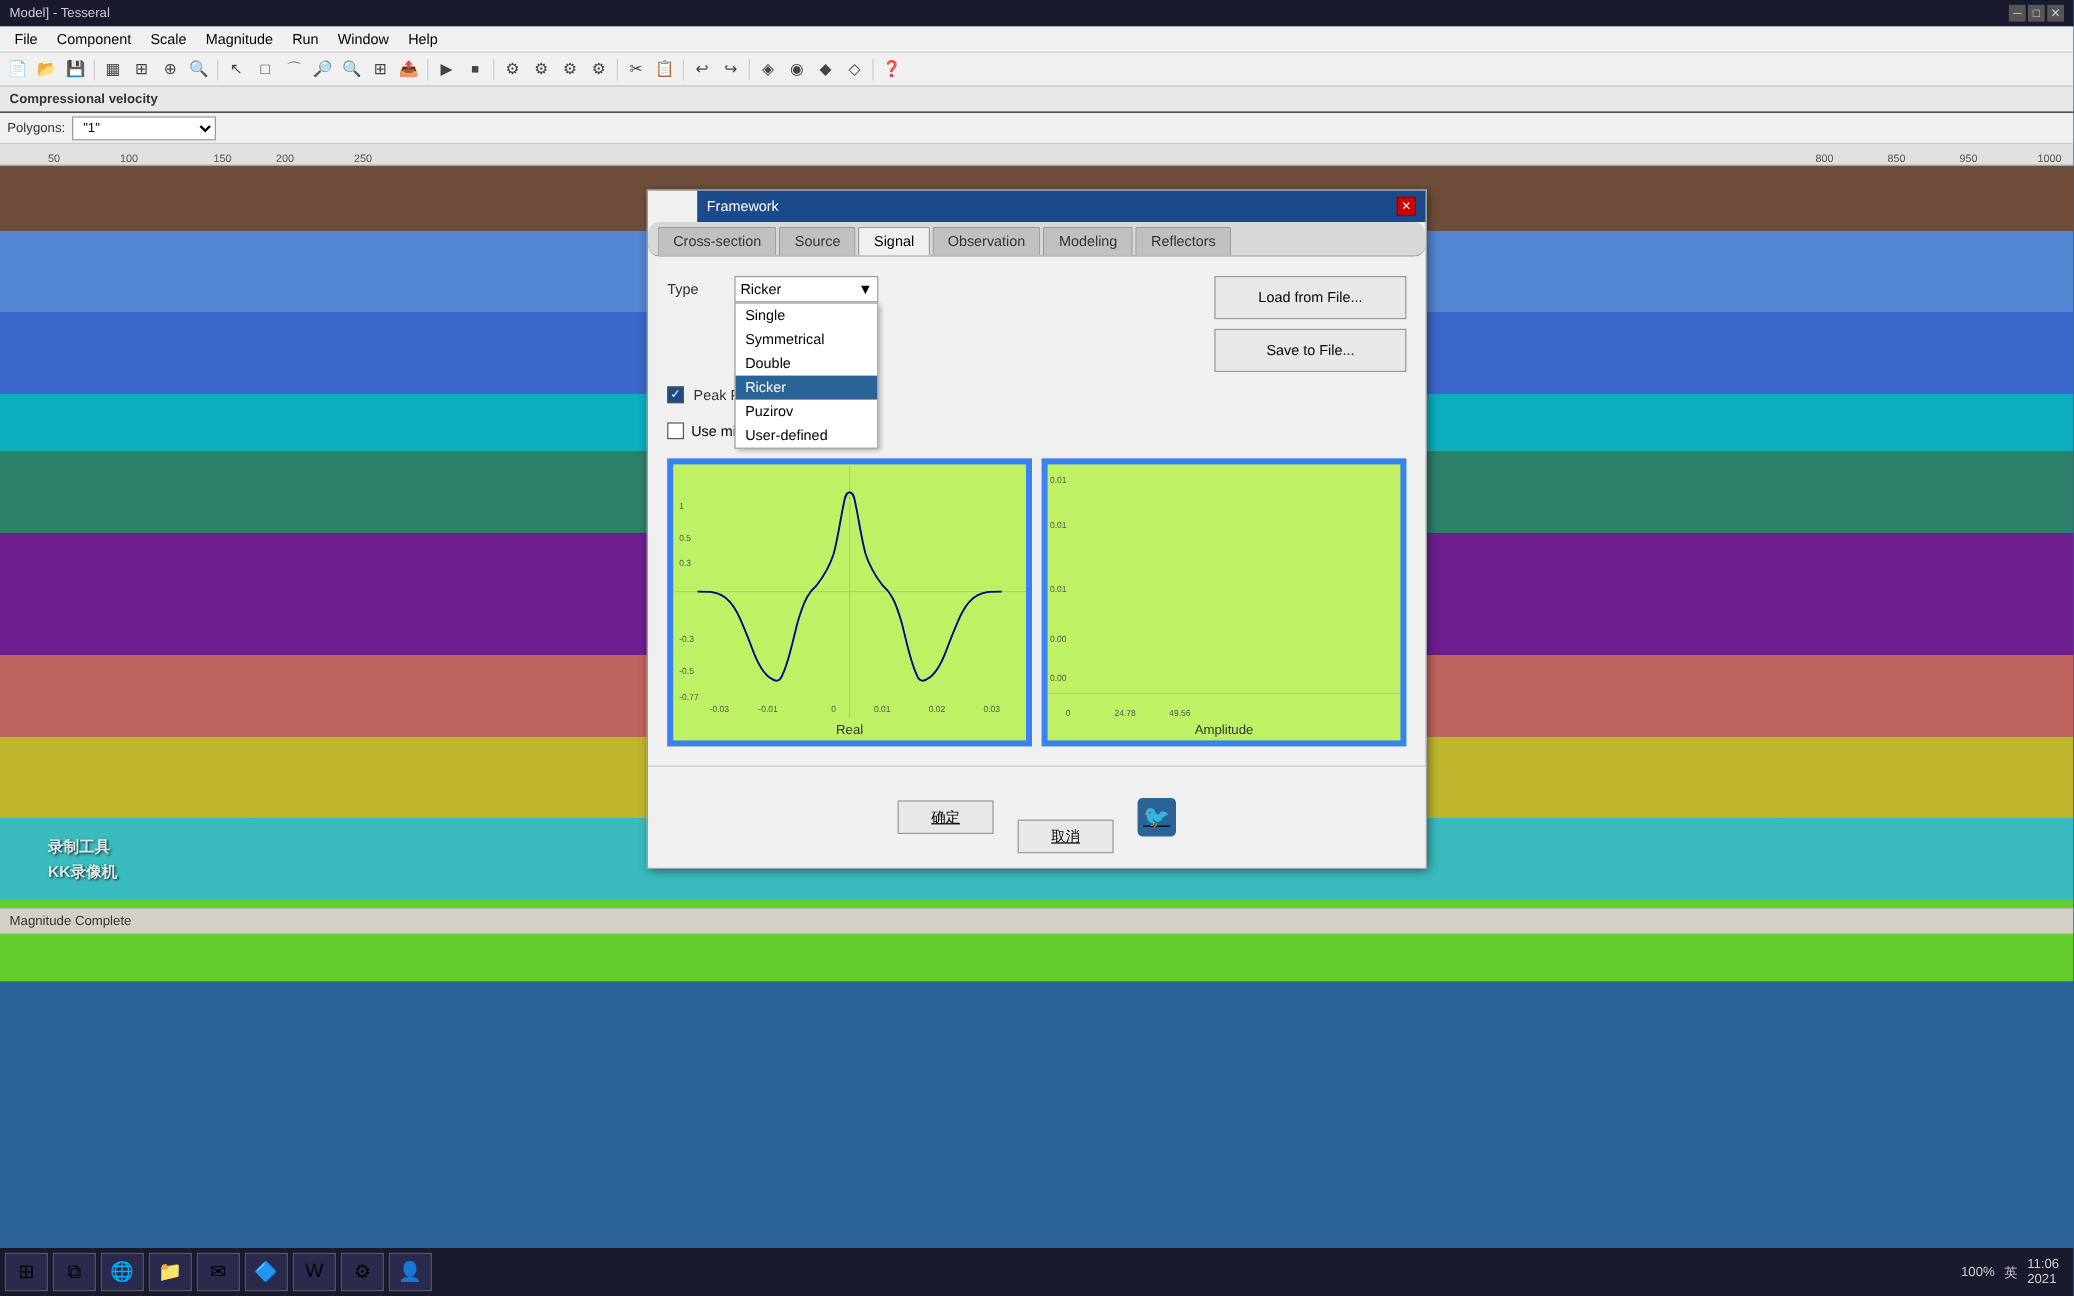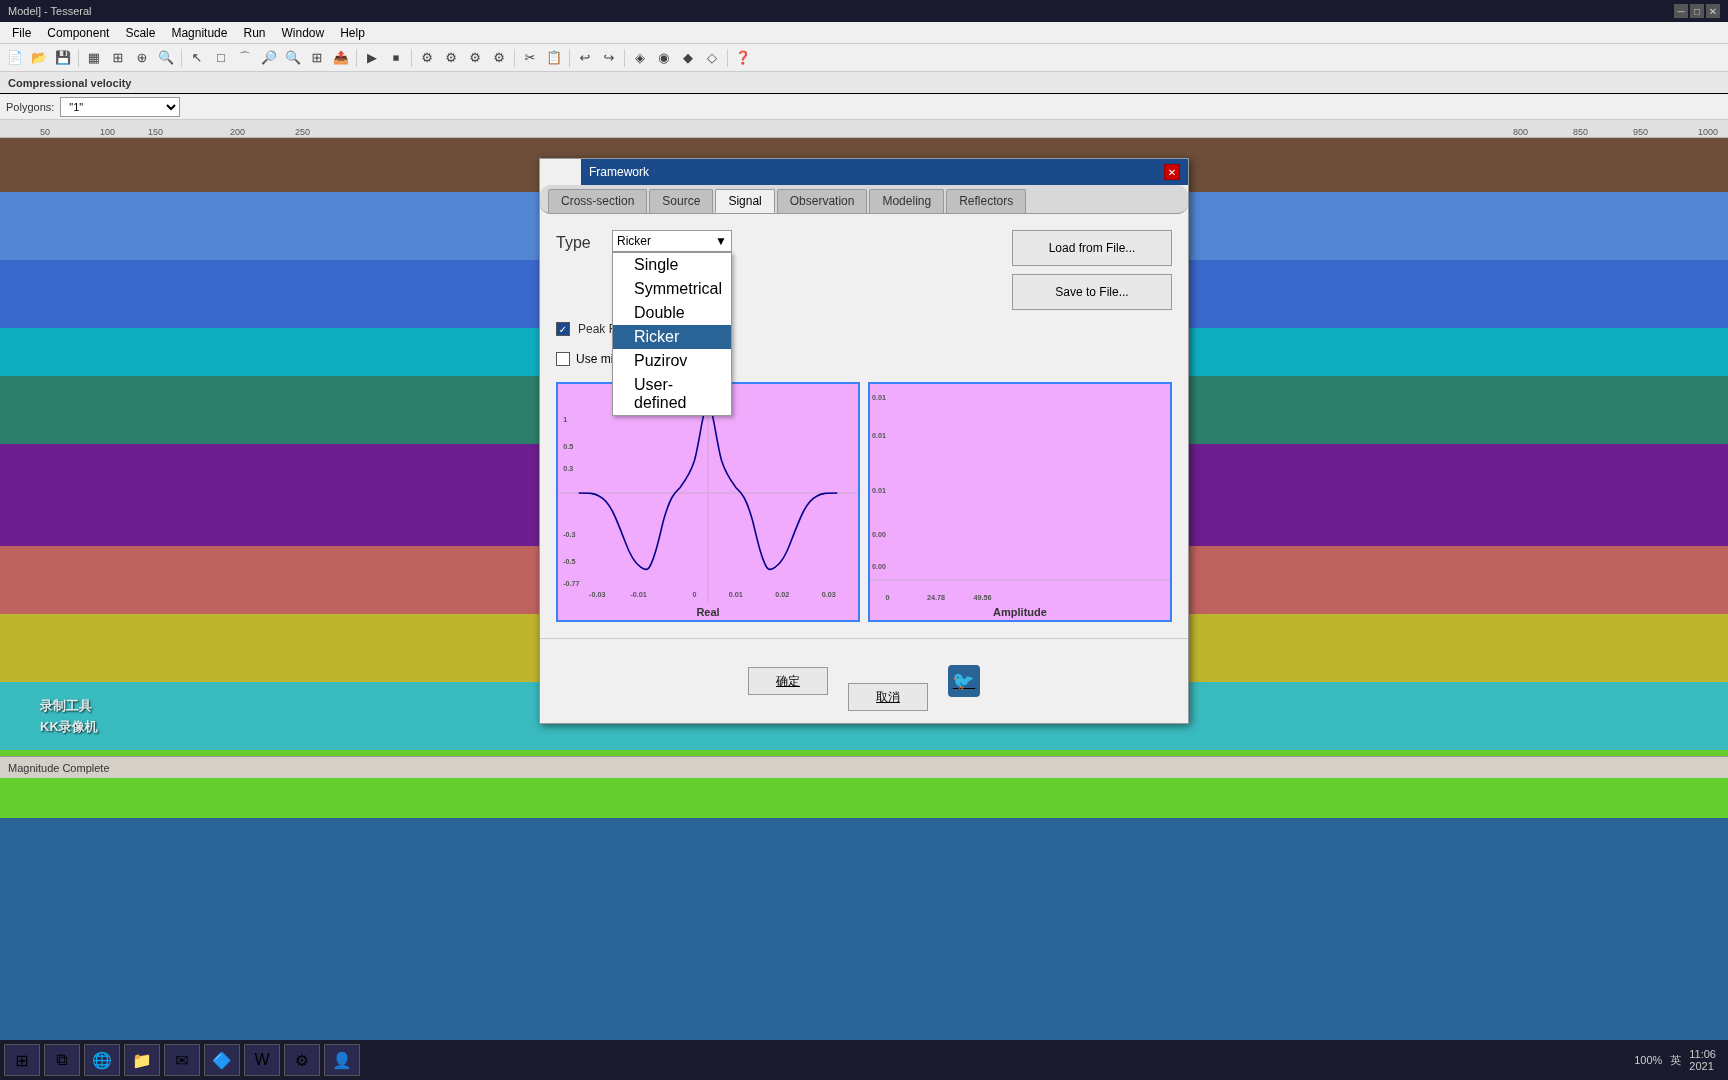--- a/index.html
+++ b/index.html
@@ -186,21 +186,21 @@
       position: relative;
     }
 
     
     .type-row {
       display: flex;
       align-items: flex-start;
       gap: 16px;
       margin-bottom: 12px;
     }
-    .type-label { font-size: 16px; color: #333; margin-top: 4px; min-width: 40px; }
+    .type-label { font-size: 12px; color: #333; margin-top: 4px; min-width: 40px; }
 
     
     .dropdown-container { position: relative; }
     .dropdown-select {
       width: 120px;
       height: 22px;
       border: 1px solid #999;
       background: white;
       font-size: 12px;
       padding: 0 4px;
@@ -213,22 +213,22 @@
       position: absolute;
       top: 22px;
       left: 0;
       width: 120px;
       background: white;
       border: 1px solid #999;
       z-index: 200;
       box-shadow: 2px 2px 4px rgba(0,0,0,0.3);
     }
     .dropdown-option {
-      padding: 3px 21px;
-      font-size: 16px;
+      padding: 3px 8px;
+      font-size: 12px;
       cursor: pointer;
       color: #000;
     }
     .dropdown-option.selected { background: #2a6496; color: white; }
 
     
     .side-buttons {
       display: flex;
       flex-direction: column;
       gap: 8px;
@@ -272,26 +272,25 @@
     .cb-empty { width: 14px; height: 14px; border: 1px solid #555; background: white; cursor: pointer; }
 
     
     .charts-area {
       display: flex;
       gap: 8px;
       height: 240px;
     }
     .chart-box {
       flex: 1;
-      border: 2px solid #3b82f6;
-      background: #f0abfc;
+      border: 5px solid #3b82f6;
+      background: #bef264;
       position: relative;
       display: flex;
       flex-direction: column;
-      font-weight: bold;
     }
     .chart-inner {
       flex: 1;
       position: relative;
       overflow: hidden;
     }
     .chart-label {
       text-align: center;
       font-size: 11px;
       color: #333;
@@ -494,21 +493,21 @@
 <div class="polygon-bar">
   <span class="polygon-label">Polygons:</span>
   <select class="polygon-select">
     <option>"1"</option>
   </select>
 </div>
 
 <div class="ruler-h">
   <span style="position:absolute; left:40px;">50</span>
   <span style="position:absolute; left:100px;">100</span>
-  <span style="position:absolute; left:148px;">150</span>
+  <span style="position:absolute; left:178px;">150</span>
   <span style="position:absolute; left:230px;">200</span>
   <span style="position:absolute; left:295px;">250</span>
   <span style="position:absolute; right:200px;">800</span>
   <span style="position:absolute; right:140px;">850</span>
   <span style="position:absolute; right:80px;">950</span>
   <span style="position:absolute; right:10px;">1000</span>
 </div>
 
 <div style="position:relative; flex:1; height: 680px; overflow:hidden;">
   <div class="bg-canvas"></div>

